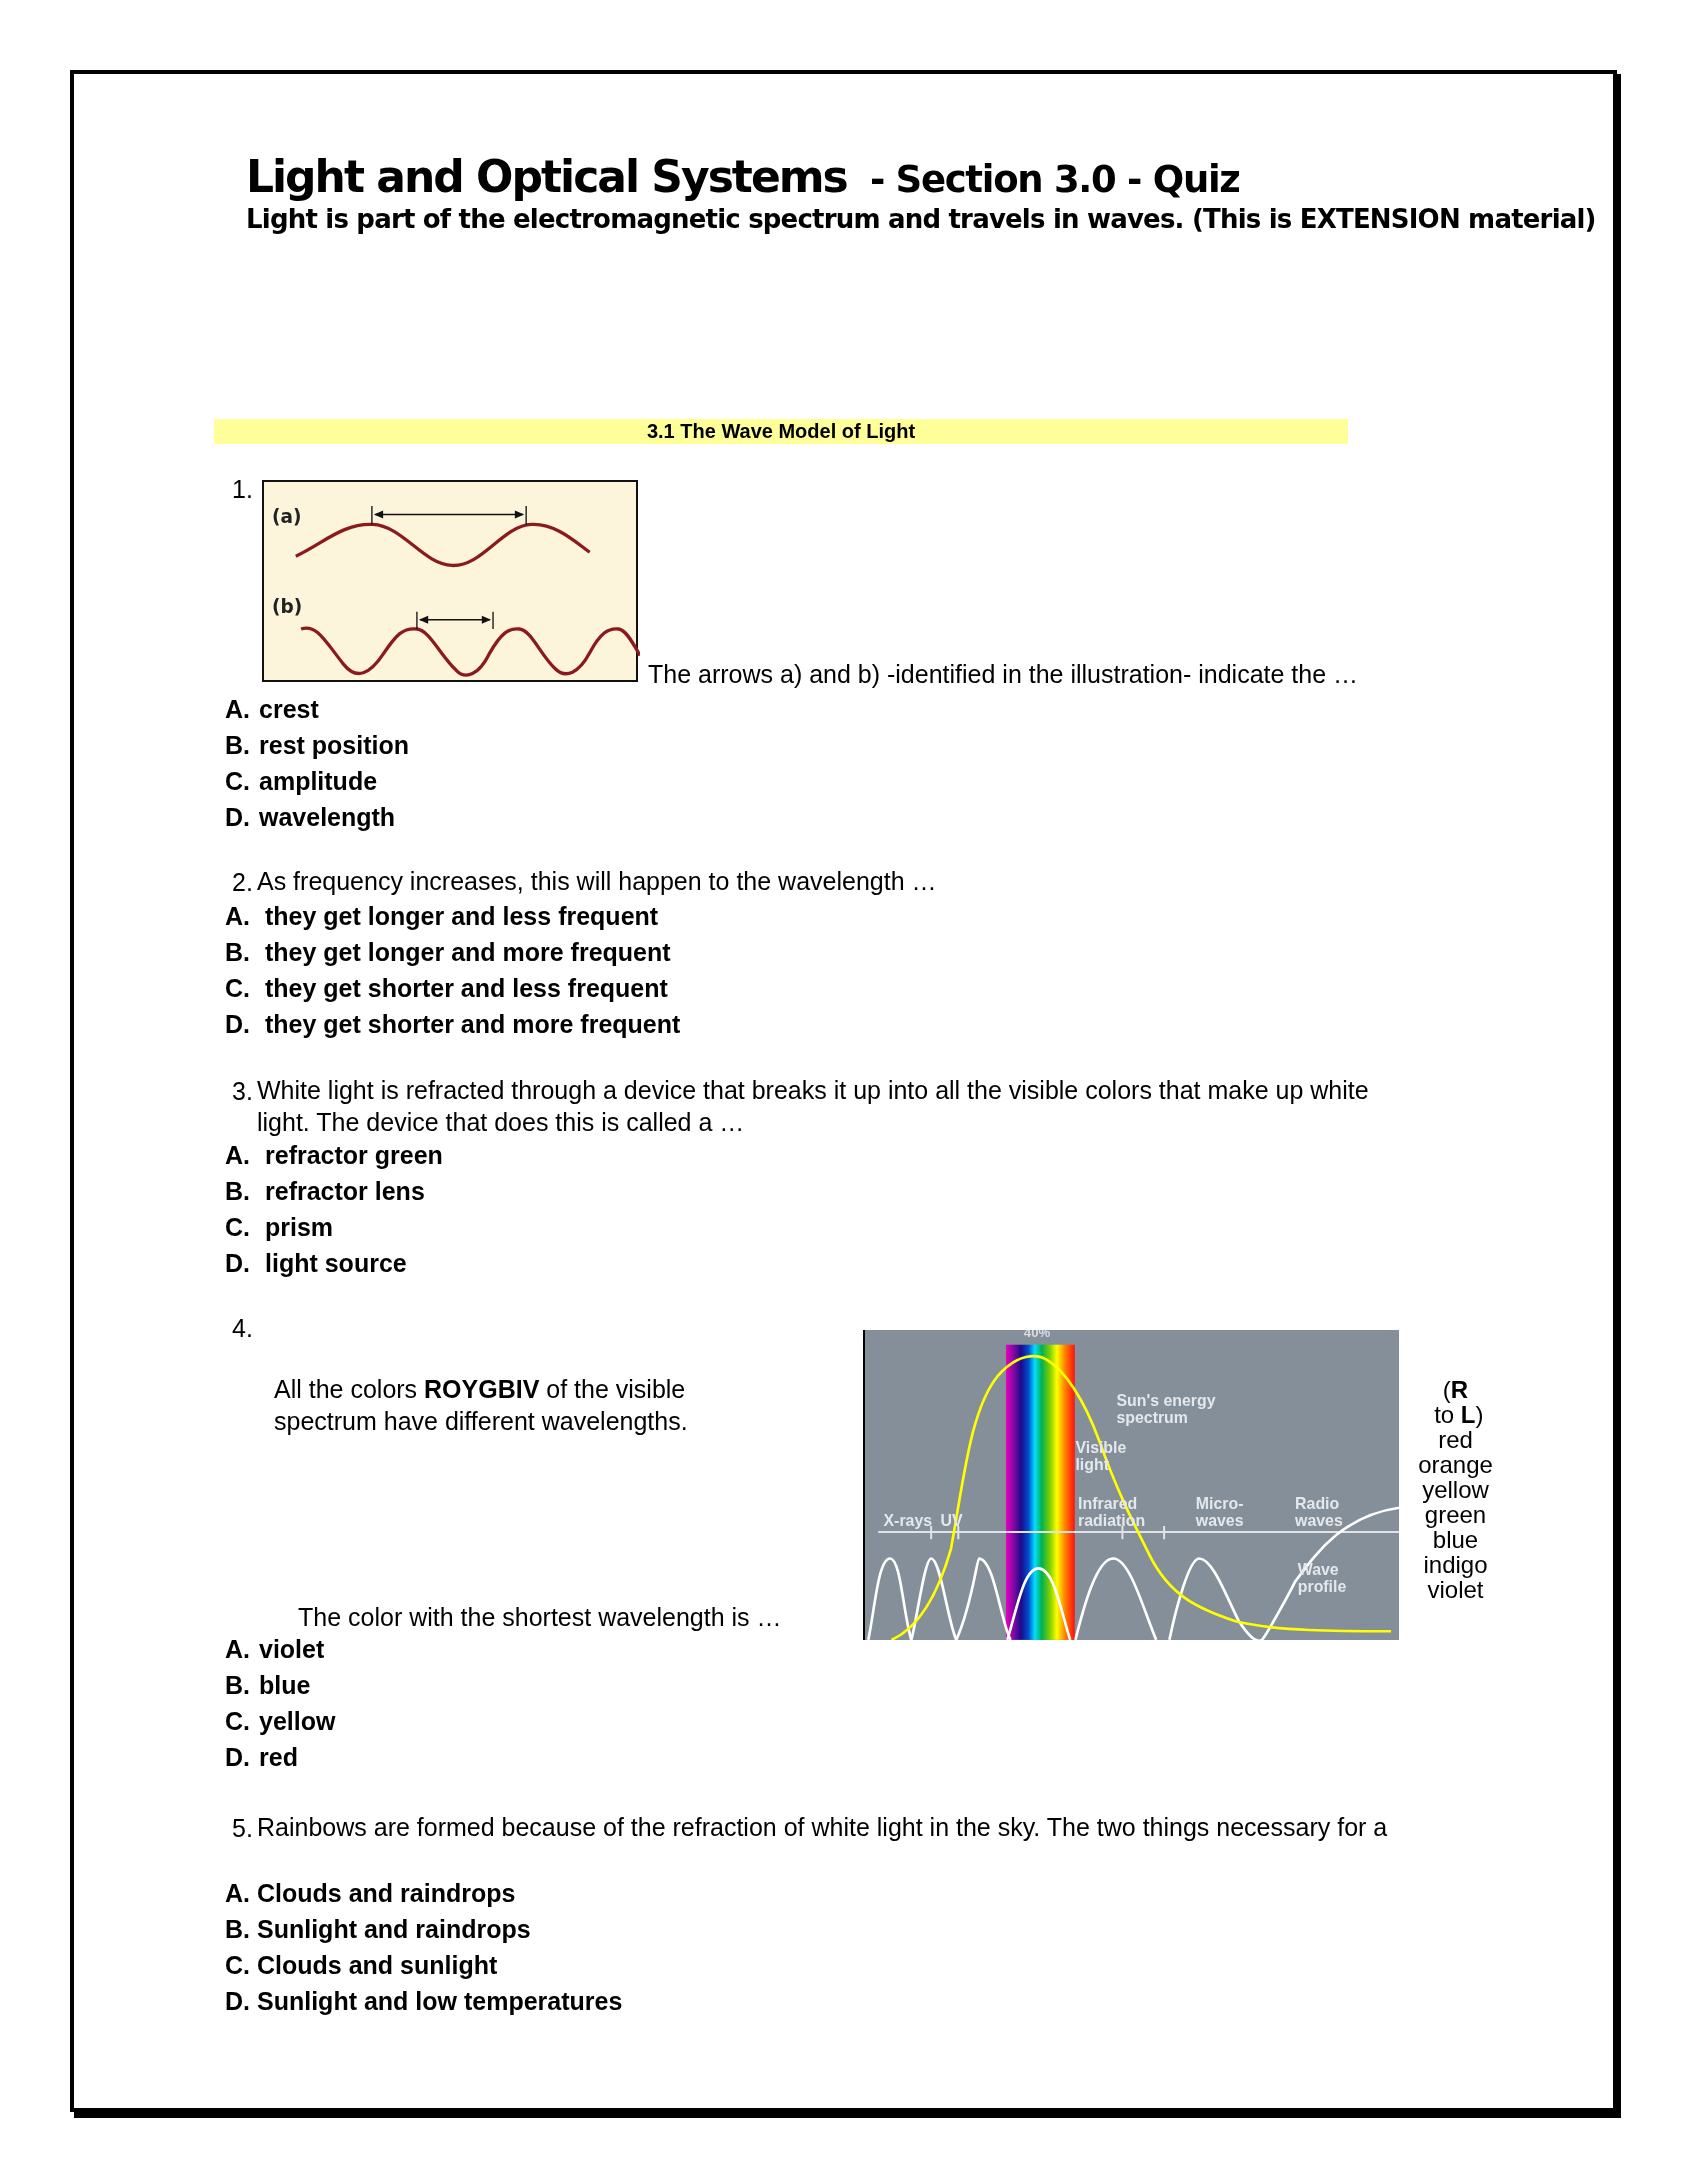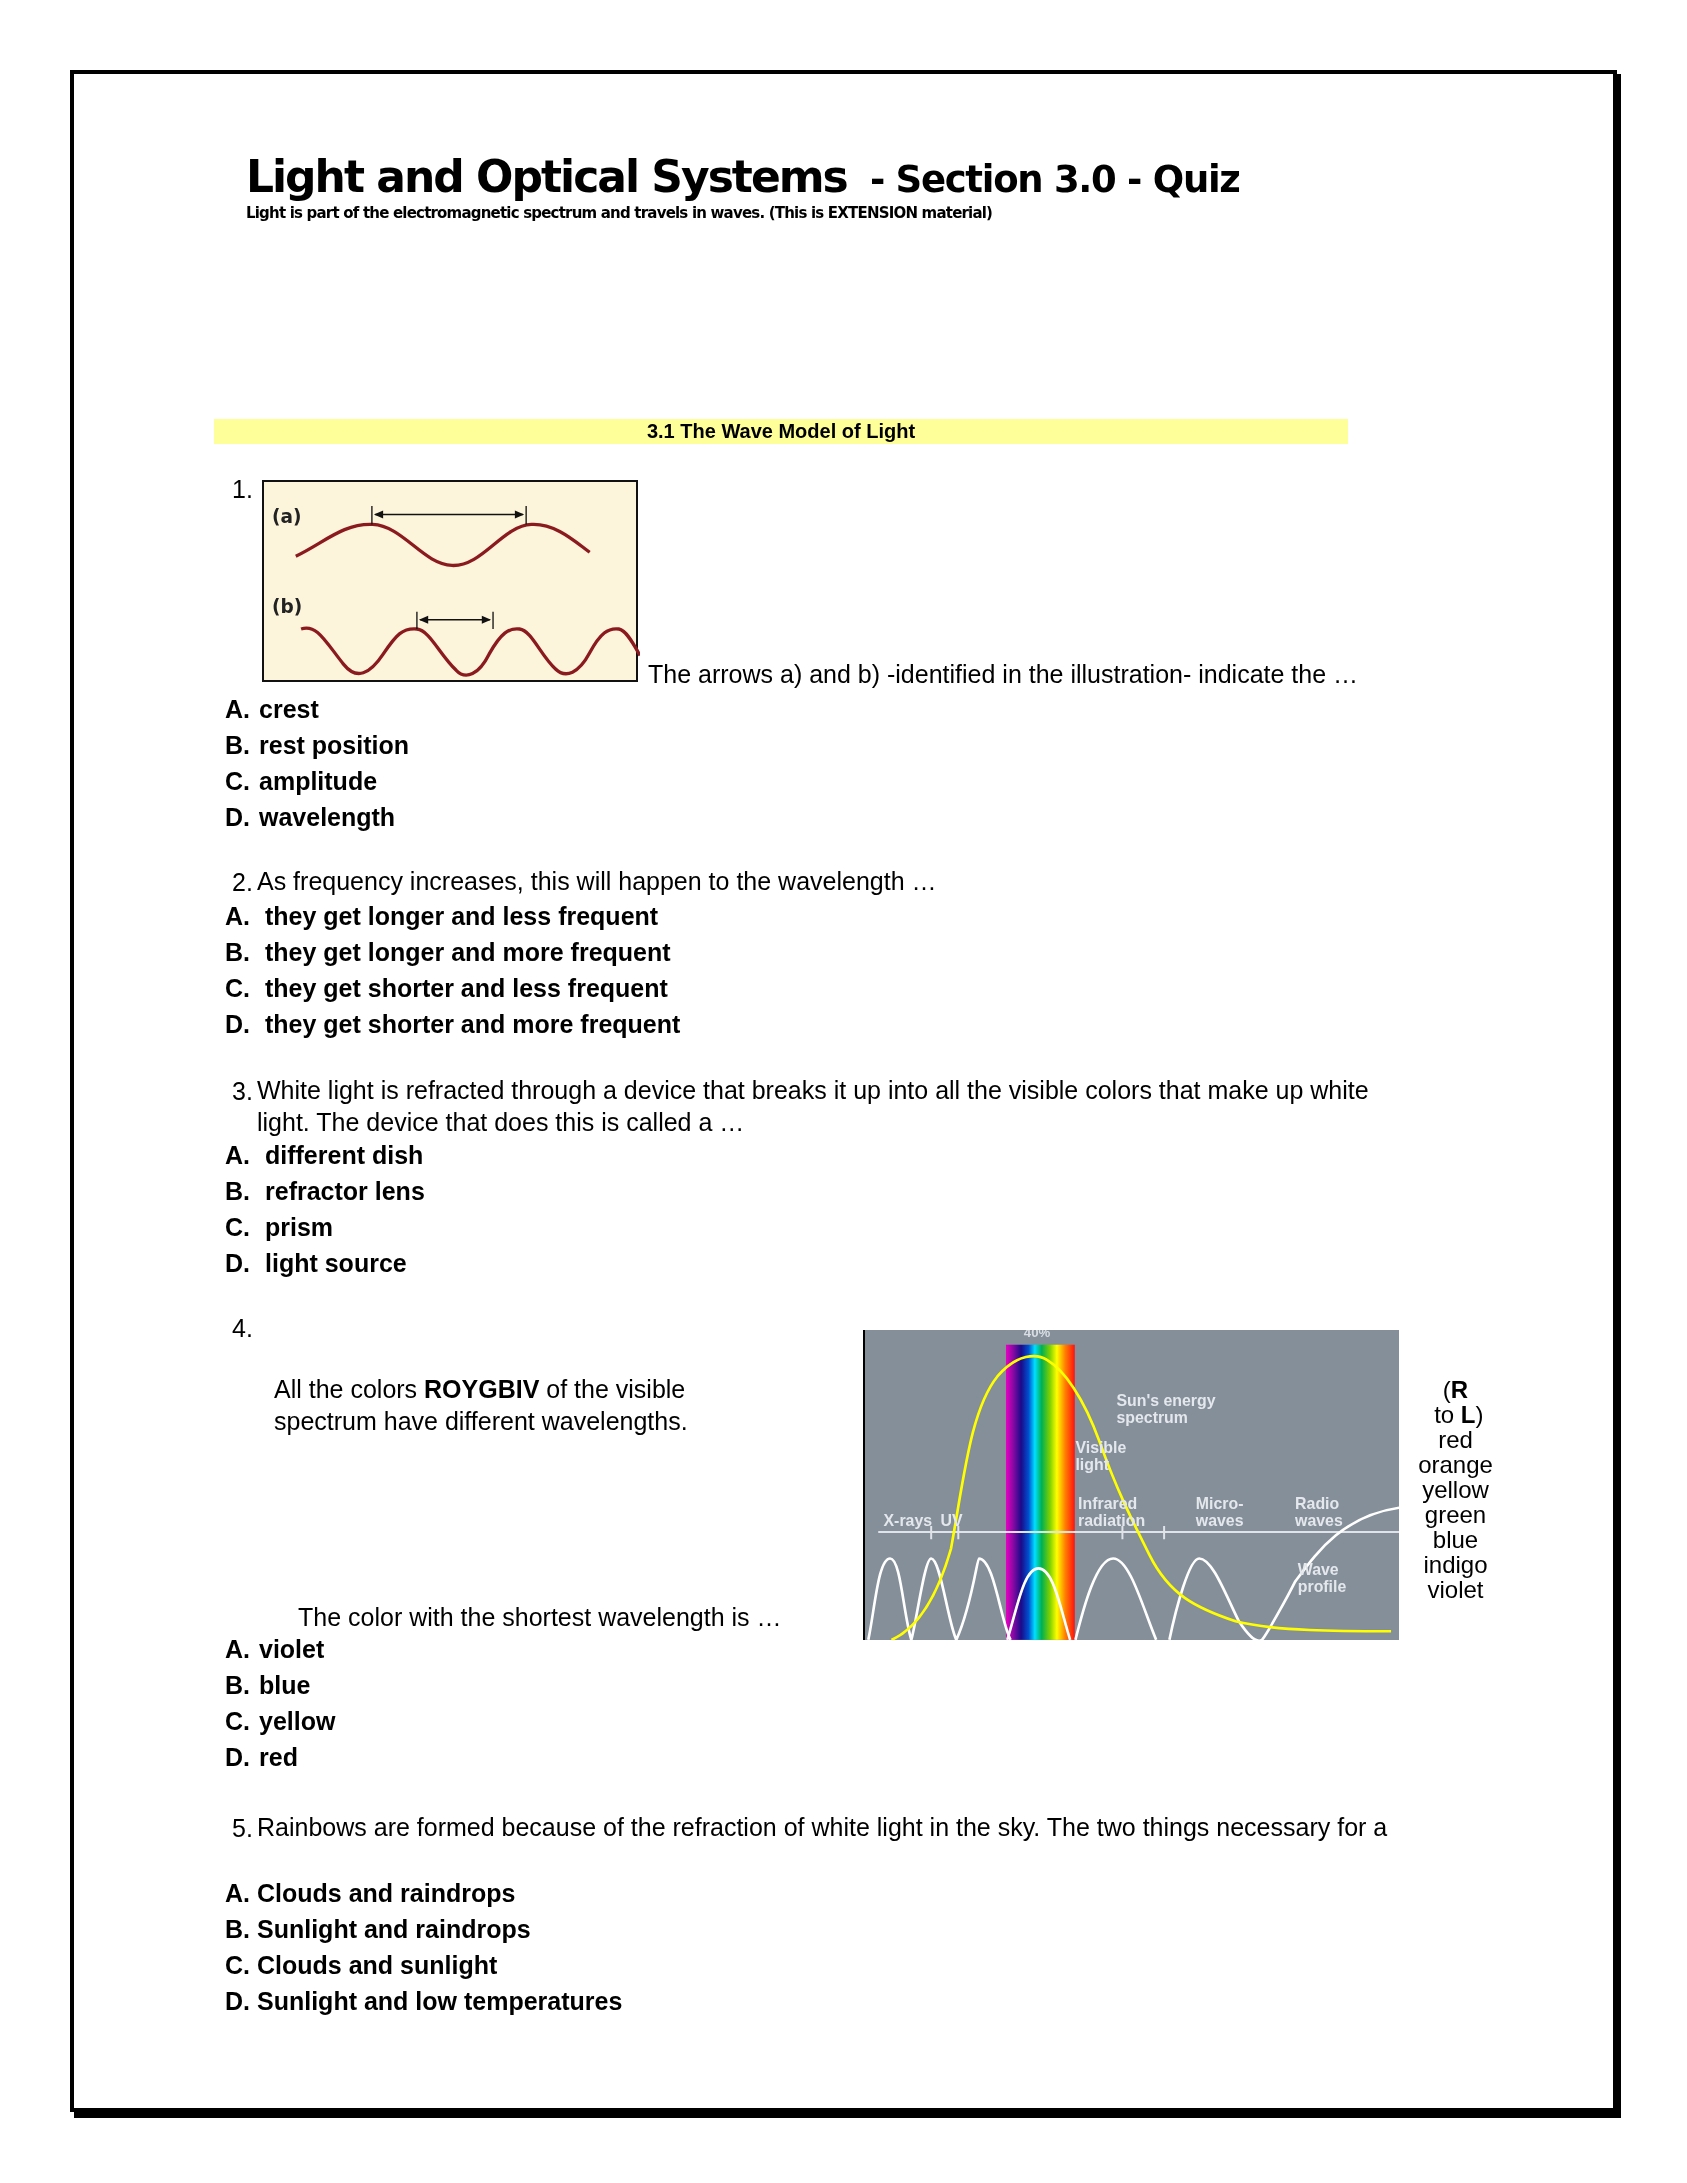--- a/index.html
+++ b/index.html
@@ -7,21 +7,21 @@
          font-family: "Liberation Sans", sans-serif; color: #000; }
   .page-border { position: absolute; left: 70px; top: 70px; width: 1539px; height: 2034px;
                  border: 4px solid #000; box-sizing: content-box; }
   .page-shadow-r { position: absolute; left: 1613px; top: 74px; width: 8px; height: 2043px; background: #000; }
   .page-shadow-b { position: absolute; left: 74px; top: 2109px; width: 1547px; height: 8.6px; background: #000; }
 
   .title { position: absolute; left: 246px; top: 151px; font-family: "DejaVu Sans", sans-serif;
            font-weight: bold; font-size: 44px; letter-spacing: -2px; white-space: nowrap; }
   .title .sub { font-size: 37px; letter-spacing: -1.3px; }
   .subtitle { position: absolute; left: 246px; top: 204px; font-family: "DejaVu Sans", sans-serif;
-              font-weight: bold; font-size: 15px; letter-spacing: -0.8px; white-space: nowrap; }
+              font-weight: bold; font-size: 26px; letter-spacing: -0.8px; white-space: nowrap; }
 
   .section-bar { position: absolute; left: 214px; top: 419px; width: 1134px; height: 25px;
                  background: #ffff99; text-align: center; font-weight: bold; font-size: 20px; line-height: 25px; }
 
   .qnum { position: absolute; font-size: 25px; }
   .qtext { position: absolute; font-size: 25px; line-height: 32px; }
   .opts { position: absolute; font-size: 25px; font-weight: bold; line-height: 36px; }
   .opt { display: flex; white-space: nowrap; }
   .opt .letter { display: inline-block; width: 34px; }
   .opts.wide .opt .letter { width: 40px; }
@@ -113,21 +113,21 @@
 </div>
 
 <div class="qnum" style="left:232px; top:1077px;">3.</div>
 <div class="qtext" style="left:257px; top:1074px; white-space:nowrap;">
   <div>White light is refracted through a device that breaks it up into all the visible colors that make up white</div>
   <div>light.  The device that does this is called a …</div>
 </div>
 <div class="opts wide" style="left:225px; top:1137px;">
   <div class="opt">
       <span class="letter">A.</span>
-      <span>different dish</span>
+      <span>refractor green</span>
     </div>
   <div class="opt">
       <span class="letter">B.</span>
       <span>refractor lens</span>
     </div>
   <div class="opt">
       <span class="letter">C.</span>
       <span>prism</span>
     </div>
   <div class="opt">

